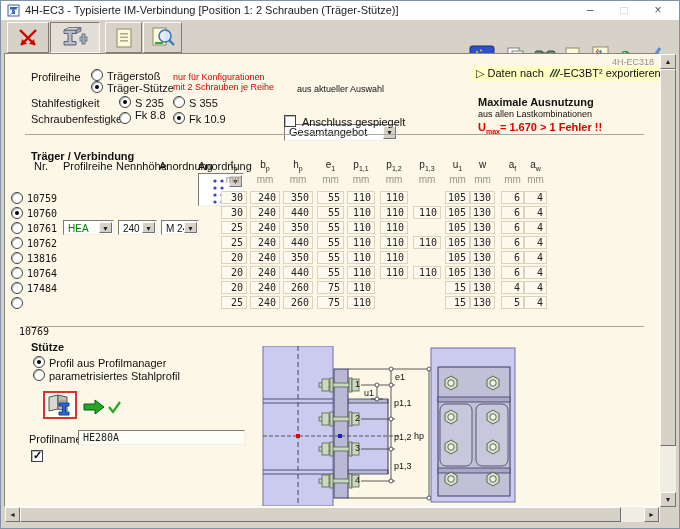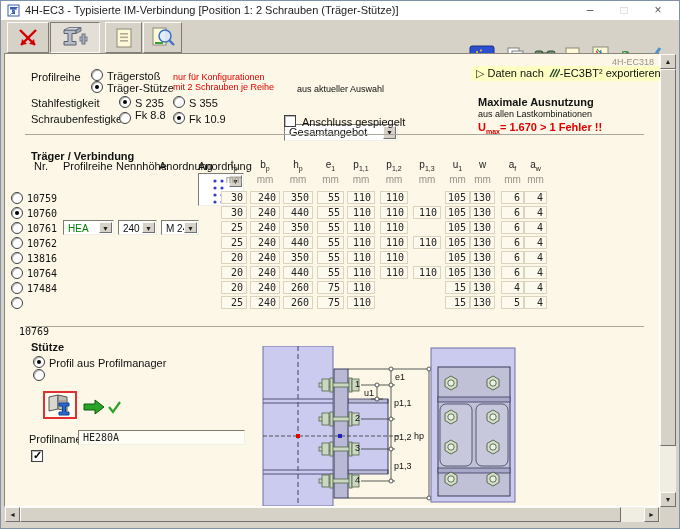--- a/index.html
+++ b/index.html
@@ -362,20 +362,21 @@
       <div class="cell" style="left: 500px; top: 295px; width: 23px;">5</div>
       <div class="cell" style="left: 523px; top: 295px; width: 23px;">4</div>
     </div>
 
   <div class="divider" style="top:325px"></div>
 
   <div class="lbl bold" style="left:30px;top:340px">Stütze</div>
   <span class="radio on" style="left:32px;top:355px"></span>
   <div class="lbl" style="left:48px;top:356px">Profil aus Profilmanager</div>
   <span class="radio" style="left:32px;top:368px"></span>
+  <div class="lbl" style="left:48px;top:369px">parametrisiertes Stahlprofil</div>
 
   <div class="abs" style="left:42px;top:390px;width:34px;height:28px;border:2px solid #e03030;background:#fdfdf2">
     <svg width="30" height="24">
       <path d="M4,4 L13,2 L13,16 L4,18 Z" fill="#d8d8d0" stroke="#555"></path>
       <path d="M13,2 L22,4 L22,18 L13,16 Z" fill="#bcbcb4" stroke="#555"></path>
       <path d="M13,8 h8 M13,11 h8" stroke="#888" stroke-width="0.8"></path>
       <path d="M14,10 h10 v3 h-3.5 v6 h3.5 v3 h-10 v-3 h3.5 v-6 h-3.5 z" fill="#2a6ad4" stroke="#11418e" stroke-width="1"></path>
     </svg>
   </div>
   <svg class="abs" style="left:82px;top:397px" width="40" height="18">

